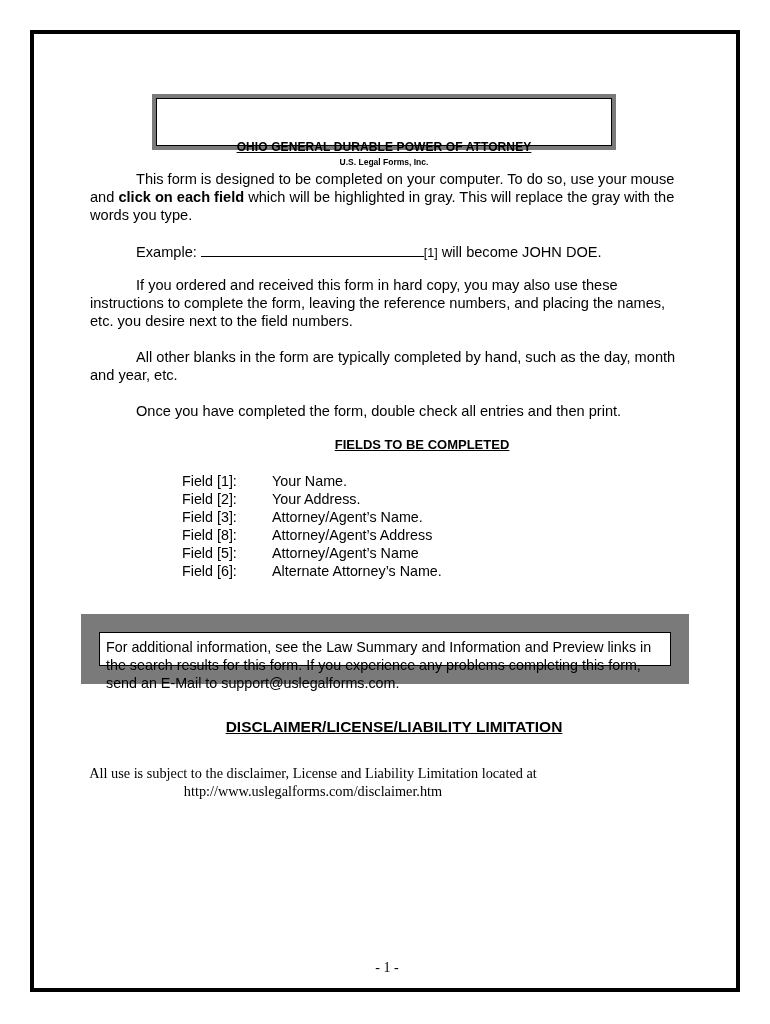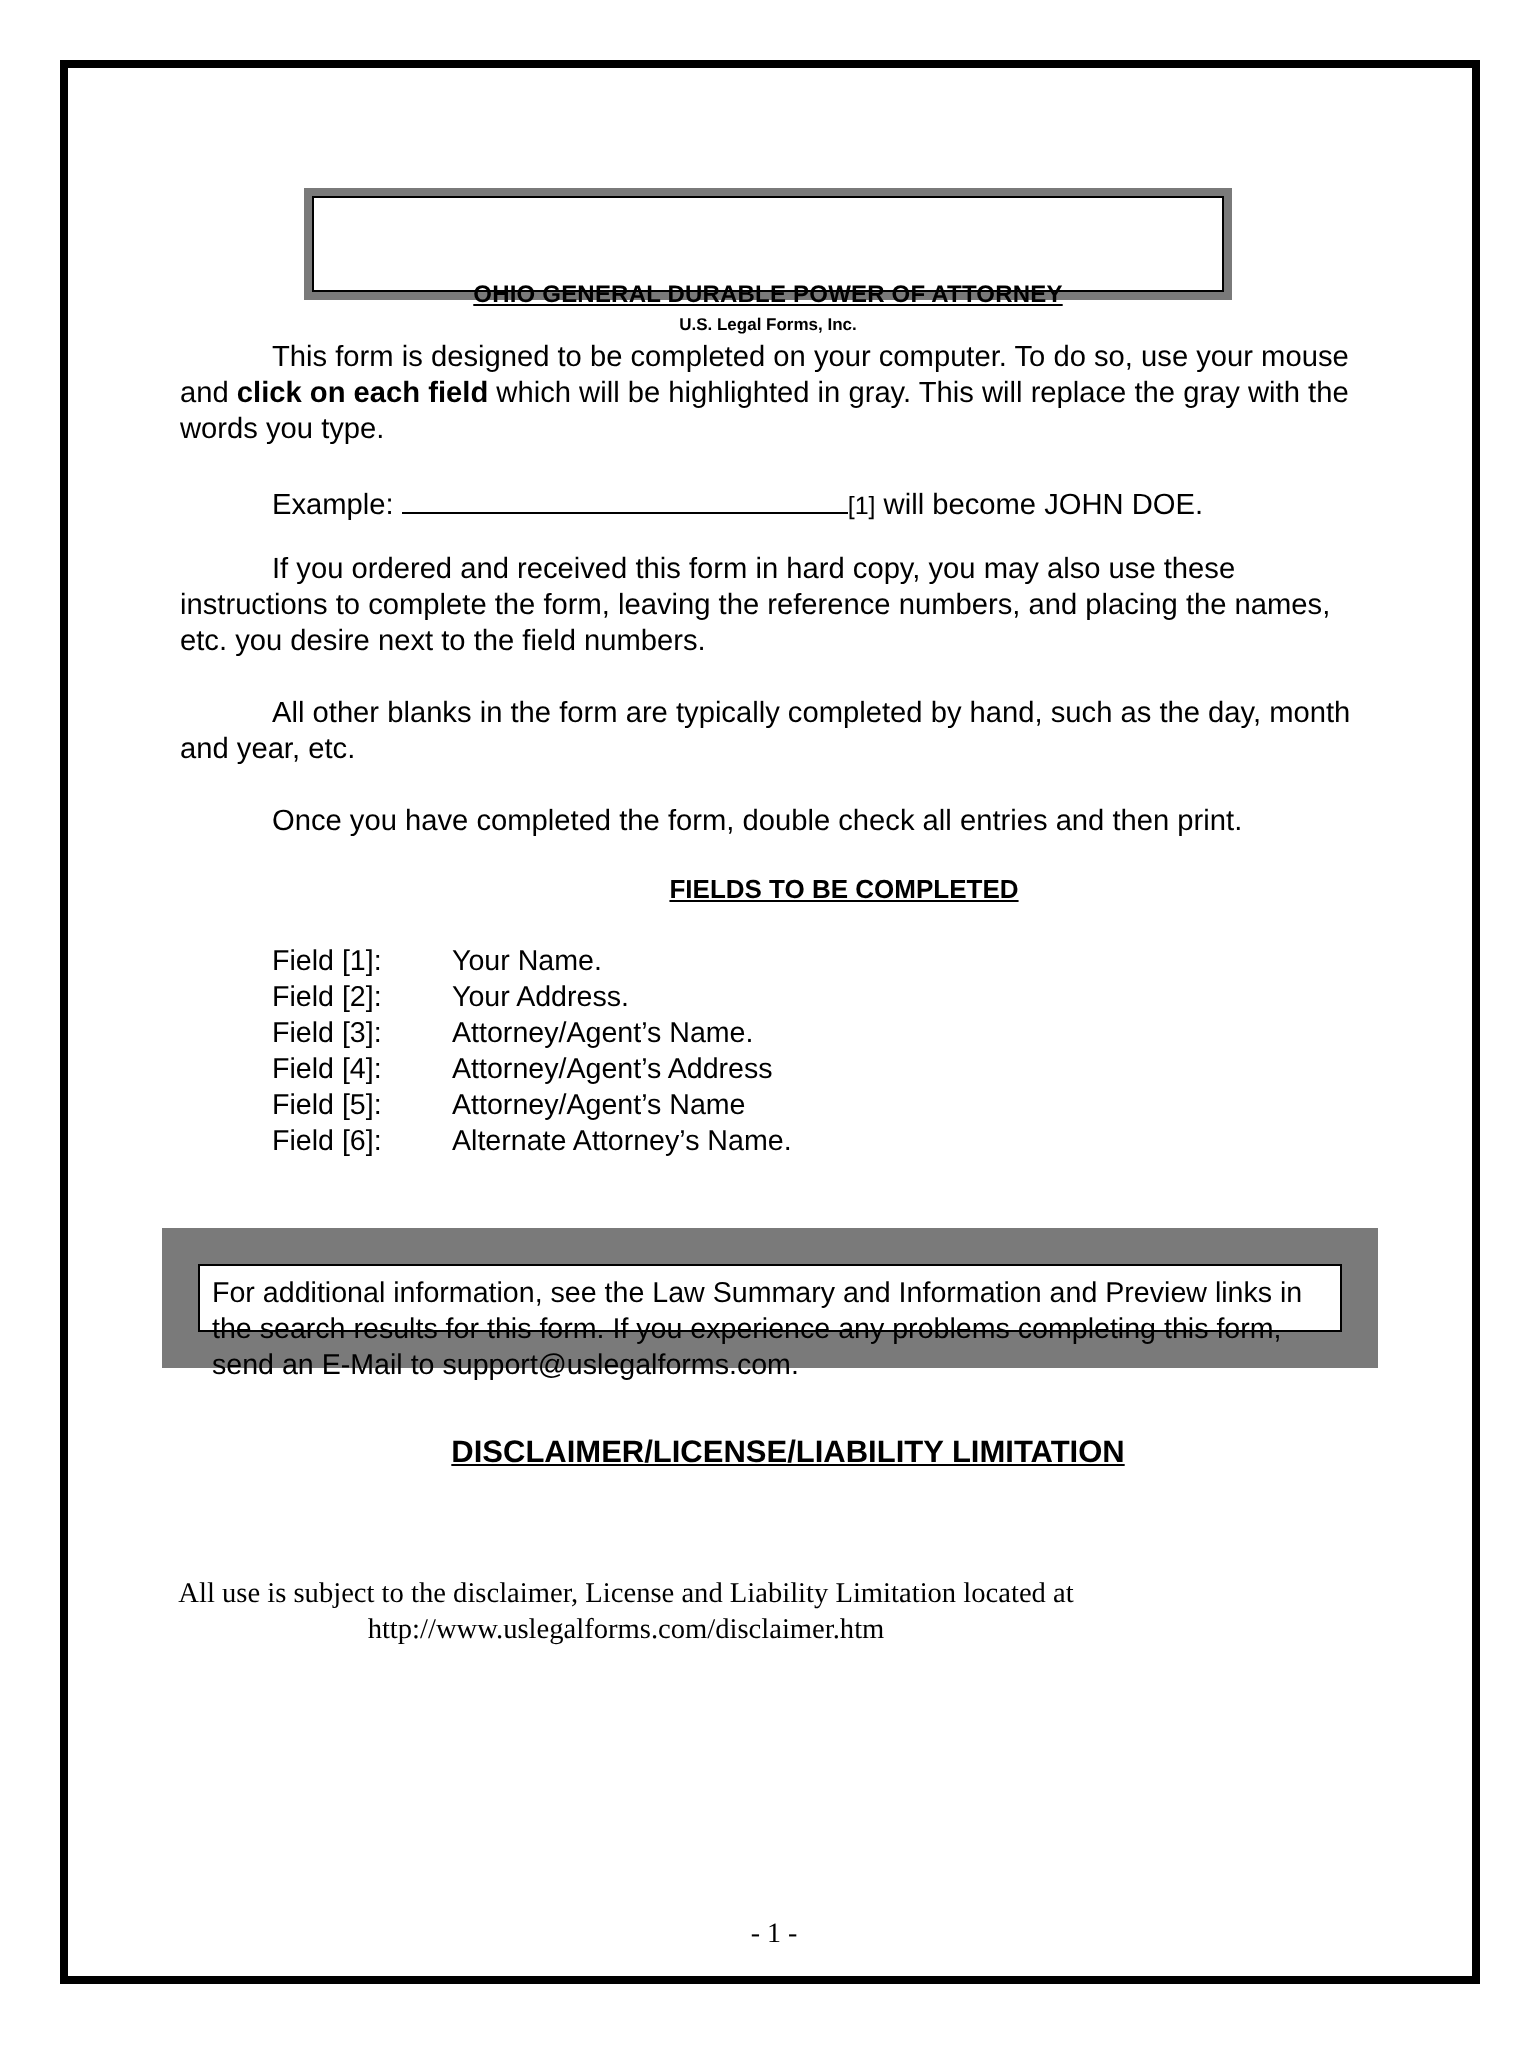--- a/index.html
+++ b/index.html
@@ -92,20 +92,21 @@
     }
     .fields-list {
       position: absolute;
       top: 472px;
       left: 136px;
       font-size: 14.3px;
       line-height: 18px;
     }
     .field-row {
       display: flex;
+      margin-left: 46px;
     }
     .field-label {
       width: 90px;
     }
     
     .info-box {
       position: absolute;
       left: 81px;
       top: 614px;
       width: 608px;
@@ -140,21 +141,20 @@
       position: absolute;
       top: 764px;
       left: 0;
       width: 622px;
       text-align: center;
       font-family: "Liberation Serif", serif;
       font-size: 14.3px;
       line-height: 18px;
       padding-left: 4px;
       box-sizing: border-box;
-      margin-top: 24px;
     }
     .page-number {
       position: absolute;
       top: 960px;
       left: 0;
       width: 770px;
       text-align: center;
       font-family: "Liberation Serif", serif;
       font-size: 14px;
       padding-left: 4px;
@@ -196,21 +196,21 @@
   </div>
   <div class="field-row">
     <span class="field-label">Field [2]:</span>
     <span>Your Address.</span>
   </div>
   <div class="field-row">
     <span class="field-label">Field [3]:</span>
     <span>Attorney/Agent’s Name.</span>
   </div>
   <div class="field-row">
-    <span class="field-label">Field [4]:</span>
+    <span class="field-label">Field [8]:</span>
     <span>Attorney/Agent’s Address</span>
   </div>
   <div class="field-row">
     <span class="field-label">Field [5]:</span>
     <span>Attorney/Agent’s Name</span>
   </div>
   <div class="field-row">
     <span class="field-label">Field [6]:</span>
     <span>Alternate Attorney’s Name.</span>
   </div>

